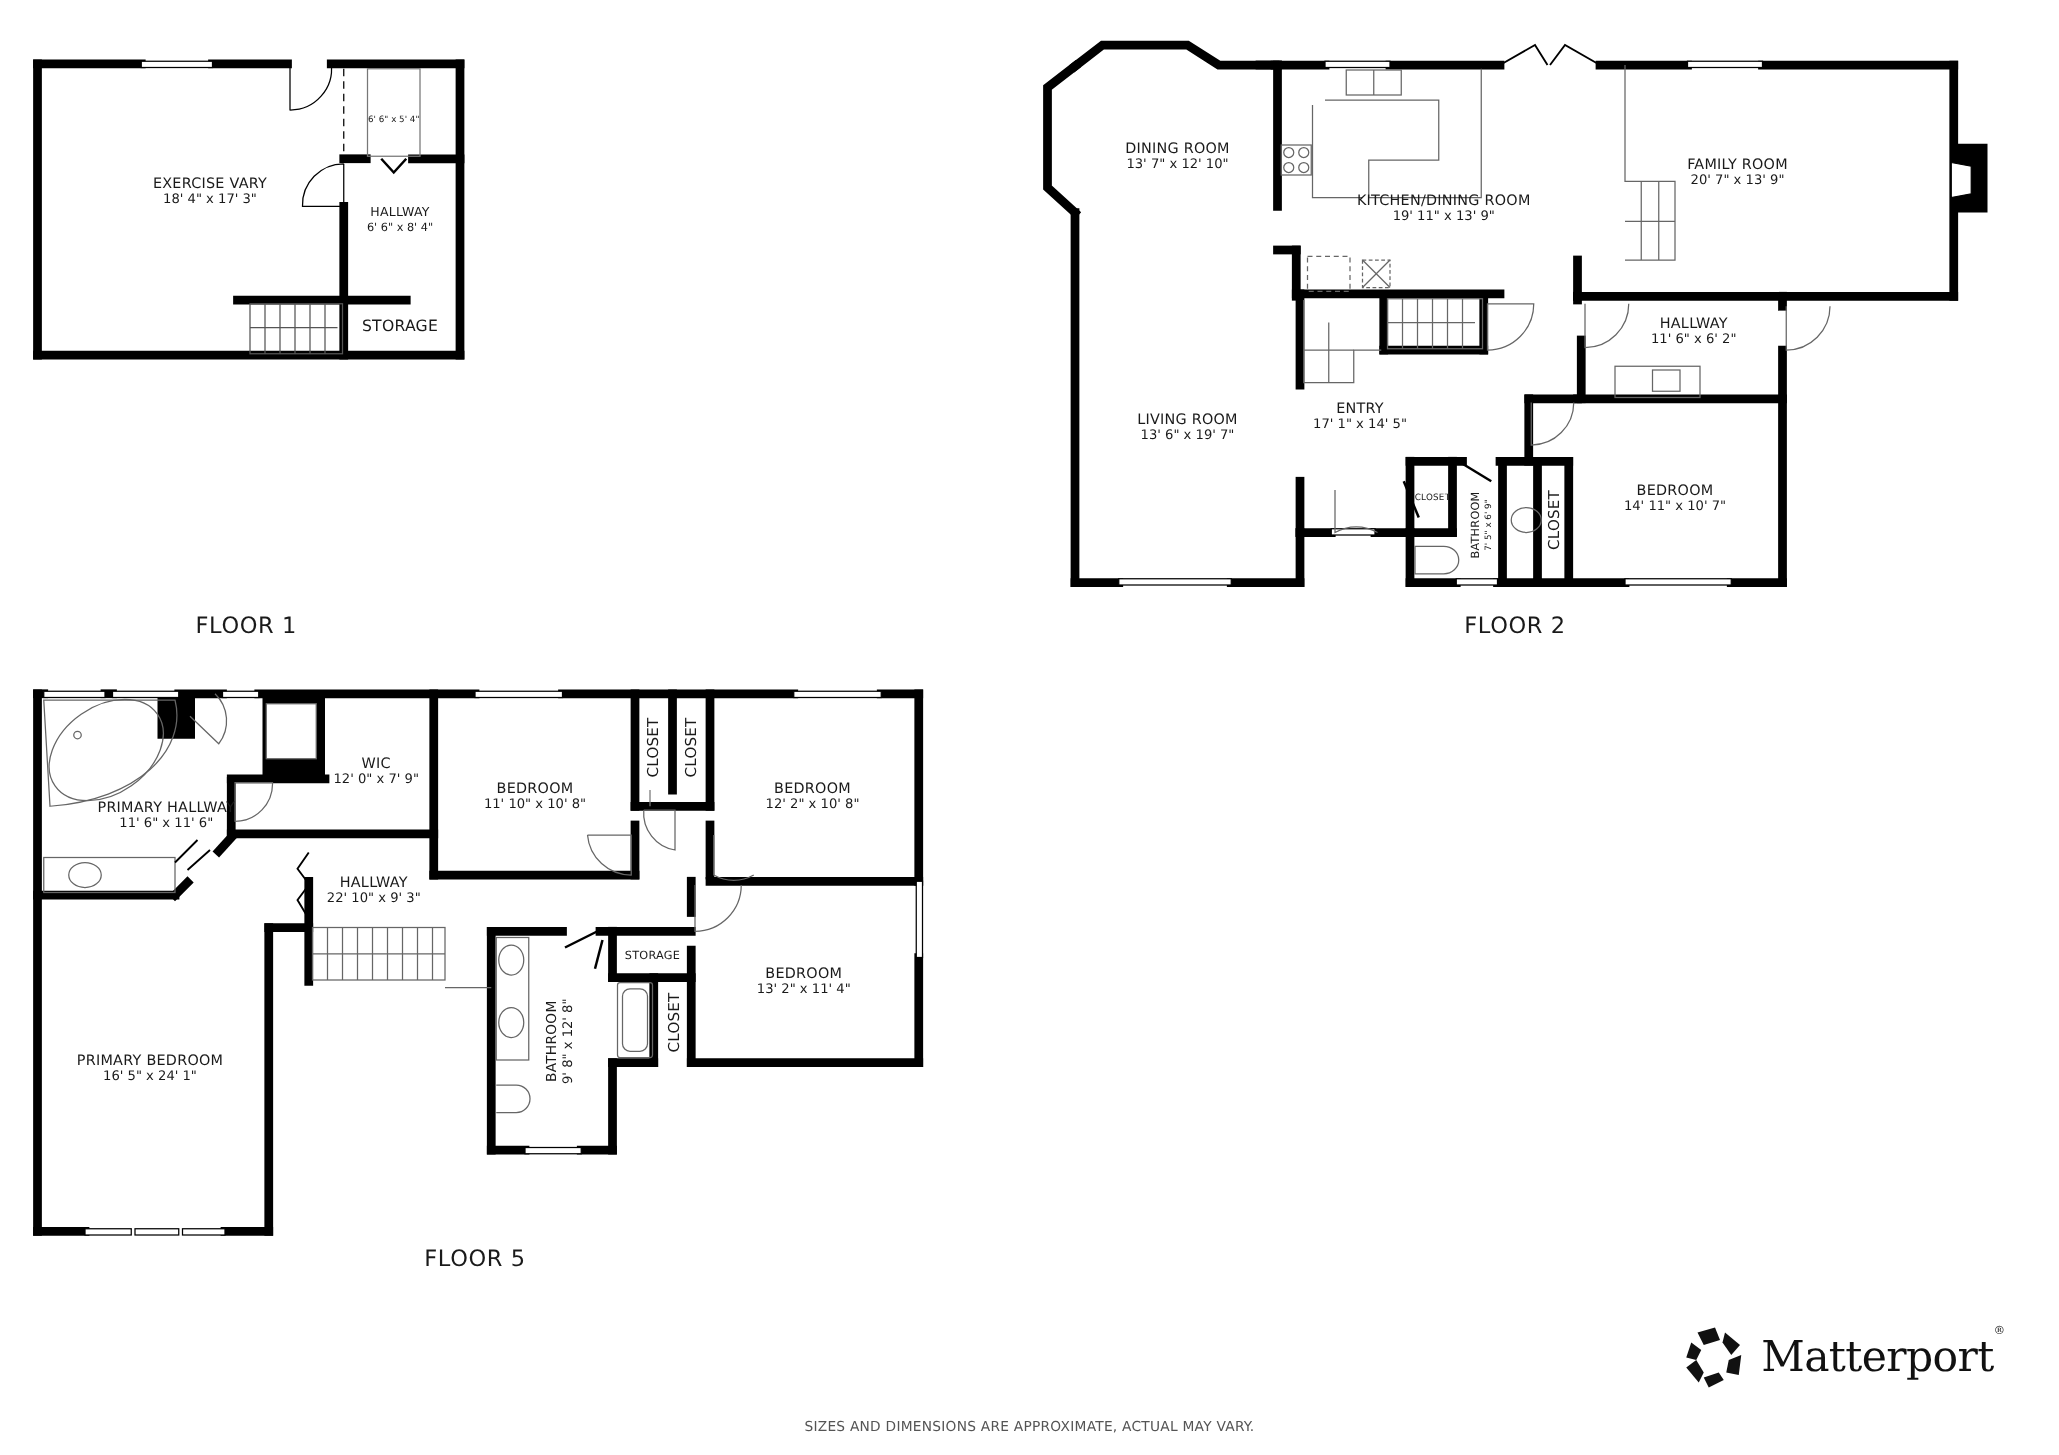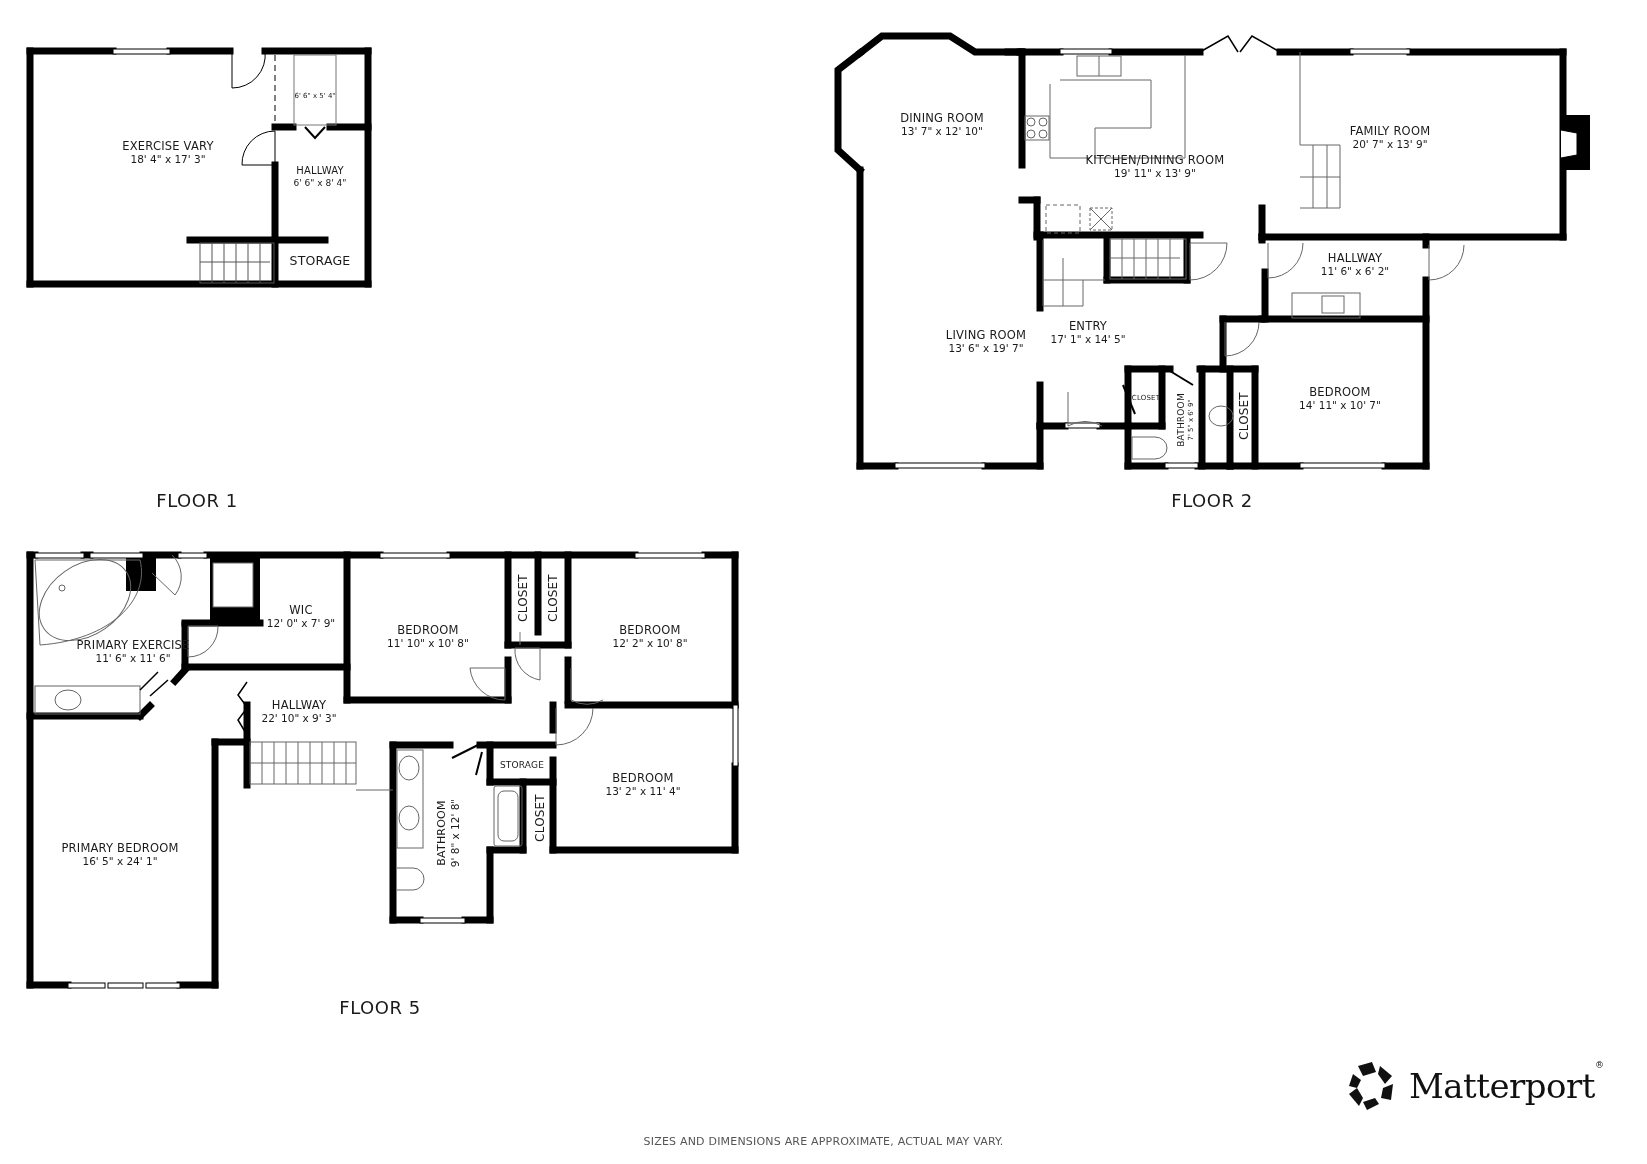--- a/index.html
+++ b/index.html
@@ -315,21 +315,21 @@
     <span class="dim">19' 11" x 13' 9"</span>
   </div>
   <div class="room" style="left:1390px;top:138px;">
     <span class="name">FAMILY ROOM</span>
     <span class="dim">20' 7" x 13' 9"</span>
   </div>
   <div class="room" style="left:1355px;top:265px;">
     <span class="name">HALLWAY</span>
     <span class="dim">11' 6" x 6' 2"</span>
   </div>
-  <div class="room" style="left:950px;top:342px;margin-left:36px;">
+  <div class="room" style="left:950px;top:342px;">
     <span class="name">LIVING ROOM</span>
     <span class="dim">13' 6" x 19' 7"</span>
   </div>
   <div class="room" style="left:1088px;top:333px;">
     <span class="name">ENTRY</span>
     <span class="dim">17' 1" x 14' 5"</span>
   </div>
   <div class="room tiny" style="left:1146px;top:398px;">
     <span class="name">CLOSET</span>
   </div>
@@ -342,21 +342,21 @@
   </div>
   <div class="room" style="left:1340px;top:399px;">
     <span class="name">BEDROOM</span>
     <span class="dim">14' 11" x 10' 7"</span>
   </div>
   <div class="floor-label" style="left:1212px;top:490px;">FLOOR 2</div>
 </div>
 
 <div>
   <div class="room" style="left:133px;top:652px;">
-    <span class="name">PRIMARY EXERCISE</span>
+    <span class="name">PRIMARY HALLWAY</span>
     <span class="dim">11' 6" x 11' 6"</span>
   </div>
   <div class="room" style="left:301px;top:617px;">
     <span class="name">WIC</span>
     <span class="dim">12' 0" x 7' 9"</span>
   </div>
   <div class="room" style="left:428px;top:637px;">
     <span class="name">BEDROOM</span>
     <span class="dim">11' 10" x 10' 8"</span>
   </div>

